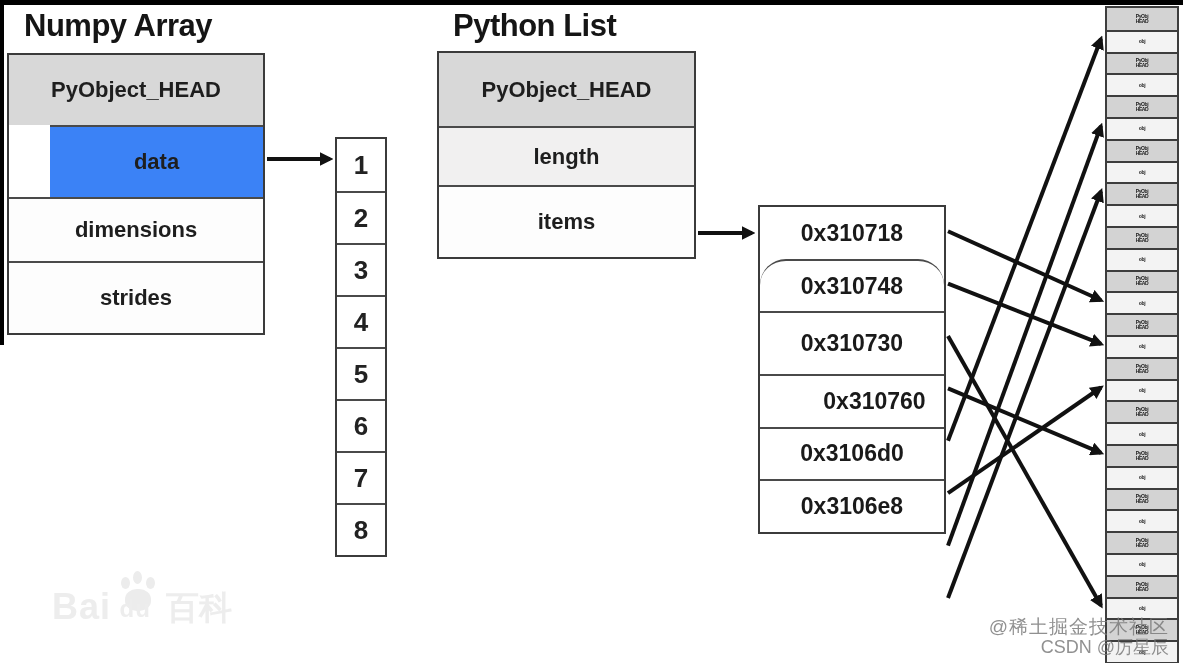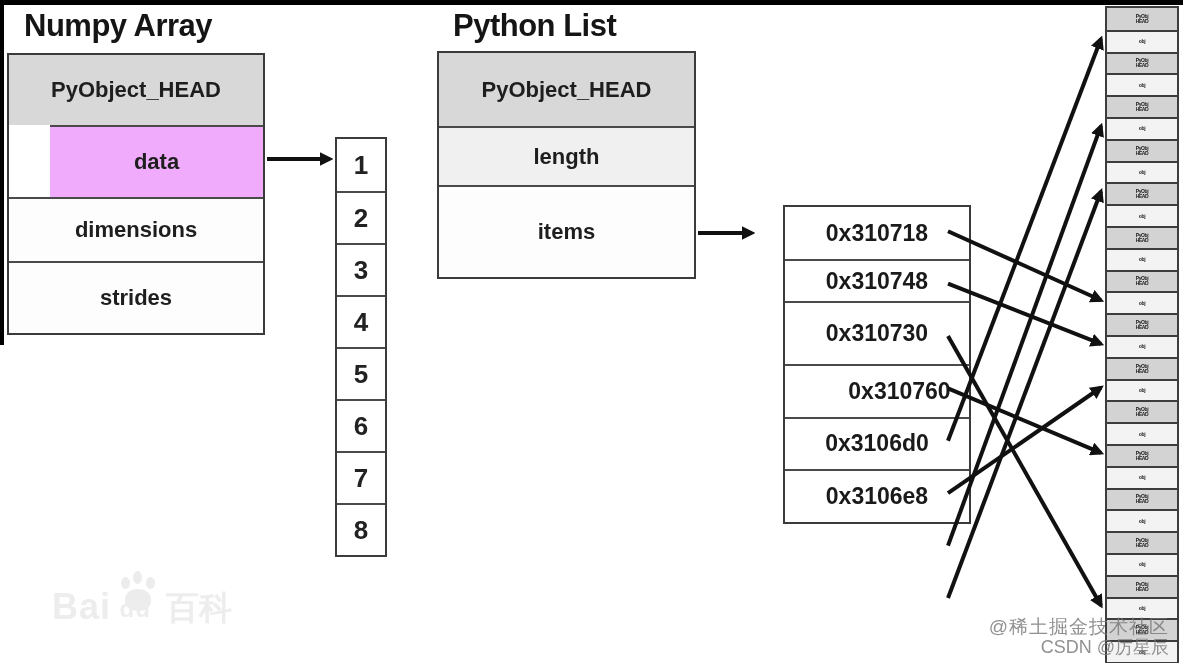--- a/index.html
+++ b/index.html
@@ -59,45 +59,45 @@
 <div id="canvas">
 
   <div class="bar" id="top-bar" style="left:0;top:0;width:1183px;height:5px;"></div>
   <div class="bar" id="left-strip" style="left:0;top:0;width:4px;height:345px;"></div>
 
   <div class="title" style="left:24px;top:8px;">Numpy Array</div>
   <div class="title" style="left:453px;top:8px;">Python List</div>
 
   <div class="structbox" id="numpy-box" style="left:7px;top:53px;width:258px;">
       <div class="struct-row" style="height: 70px; background: rgb(216, 216, 216);">PyObject_HEAD</div>
-      <div class="struct-row" style="height: 72px; background: #f0abfc; margin-left: 41px;">data</div>
+      <div class="struct-row" style="height: 72px; background: #3b82f6; margin-left: 41px;">data</div>
       <div class="struct-row" style="height: 64px; background: rgb(253, 253, 253);">dimensions</div>
       <div class="struct-row" style="height: 72px; background: rgb(253, 253, 253);">strides</div>
     </div>
 
   <div class="cellcol" id="buffer-col" style="left:335px;top:137px;width:52px;">
       <div class="num-cell" style="height: 52px;">1</div>
       <div class="num-cell" style="height: 52px;">2</div>
       <div class="num-cell" style="height: 52px;">3</div>
       <div class="num-cell" style="height: 52px;">4</div>
       <div class="num-cell" style="height: 52px;">5</div>
       <div class="num-cell" style="height: 52px;">6</div>
       <div class="num-cell" style="height: 52px;">7</div>
       <div class="num-cell" style="height: 52px;">8</div>
     </div>
 
   <div class="structbox" id="python-box" style="left:437px;top:51px;width:259px;">
       <div class="struct-row" style="height: 73px; background: rgb(216, 216, 216);">PyObject_HEAD</div>
       <div class="struct-row" style="height: 59px; background: rgb(241, 240, 240);">length</div>
-      <div class="struct-row" style="height: 92px; background: rgb(253, 253, 253);">items</div>
-    </div>
-
-  <div class="cellcol" id="addr-box" style="left:783px;top:205px;width:188px;">
+      <div class="struct-row" style="height: 72px; background: rgb(253, 253, 253);">items</div>
+    </div>
+
+  <div class="cellcol" id="addr-box" style="left:758px;top:205px;width:188px;">
       <div class="addr-cell" style="height: 52.4px;">0x310718</div>
-      <div class="addr-cell" style="height: 42px;">0x310748</div>
+      <div class="addr-cell" style="height: 52px; border-radius: 26px;">0x310748</div>
       <div class="addr-cell" style="height: 63px;">0x310730</div>
       <div class="addr-cell" style="height: 52.4px; padding-left: 45px;">0x310760</div>
       <div class="addr-cell" style="height: 52.4px;">0x3106d0</div>
       <div class="addr-cell" style="height: 52.4px;">0x3106e8</div>
     </div>
 
   <div class="cellcol" id="mem-col" style="left:1105px;top:6px;width:74px;border-color:#3d3d3d;">
       <div class="mem-cell" style="height: 21.8px; background: rgb(211, 211, 211);">
         <span>PyObj</span>
         <span>HEAD</span>

